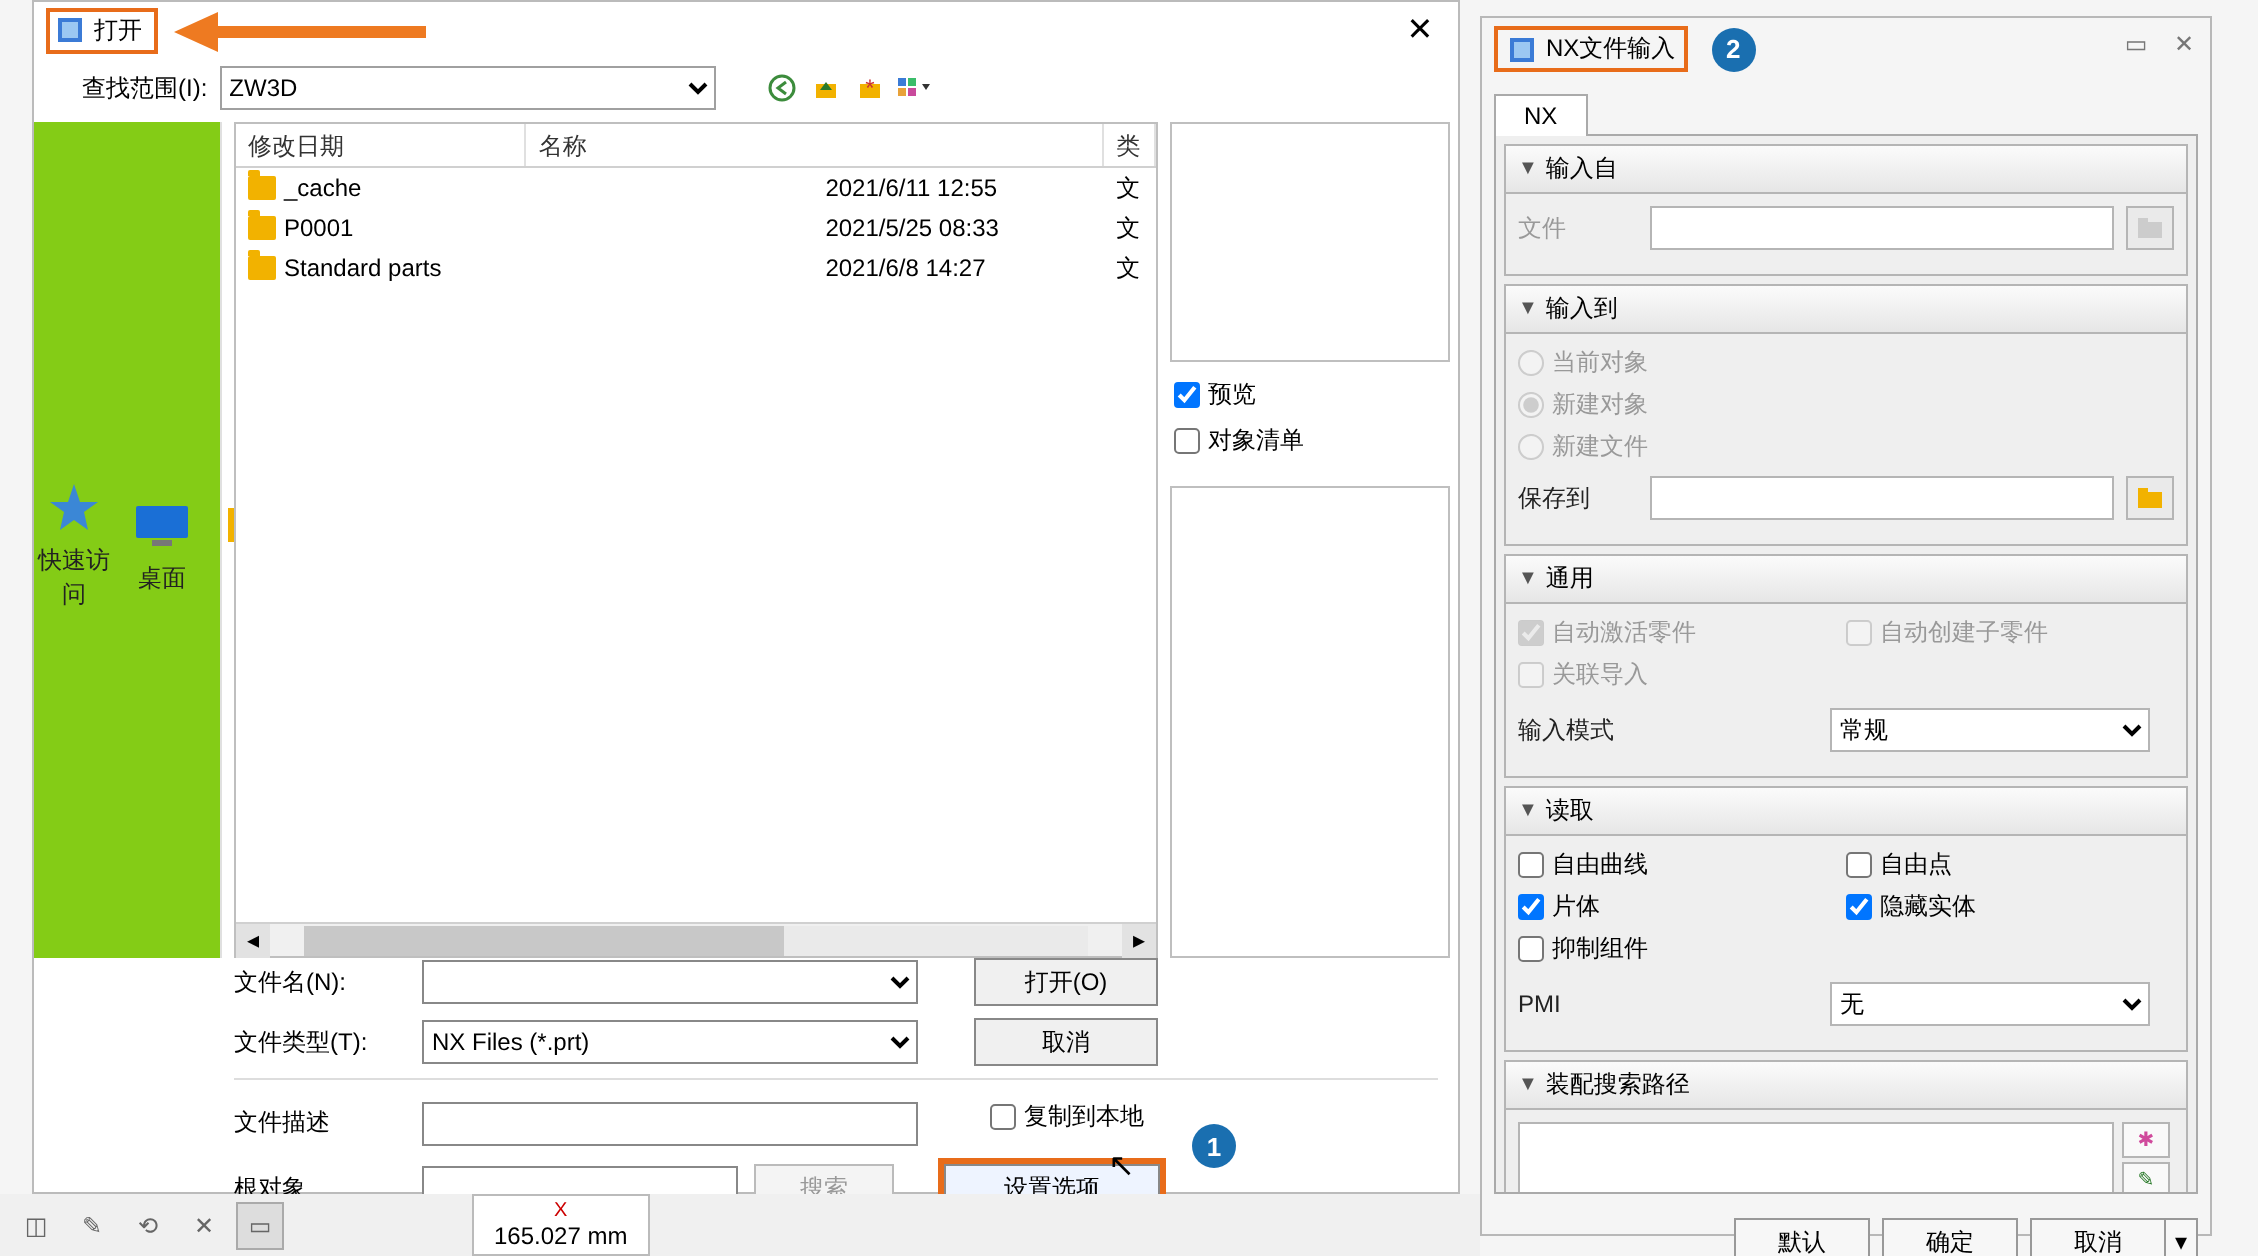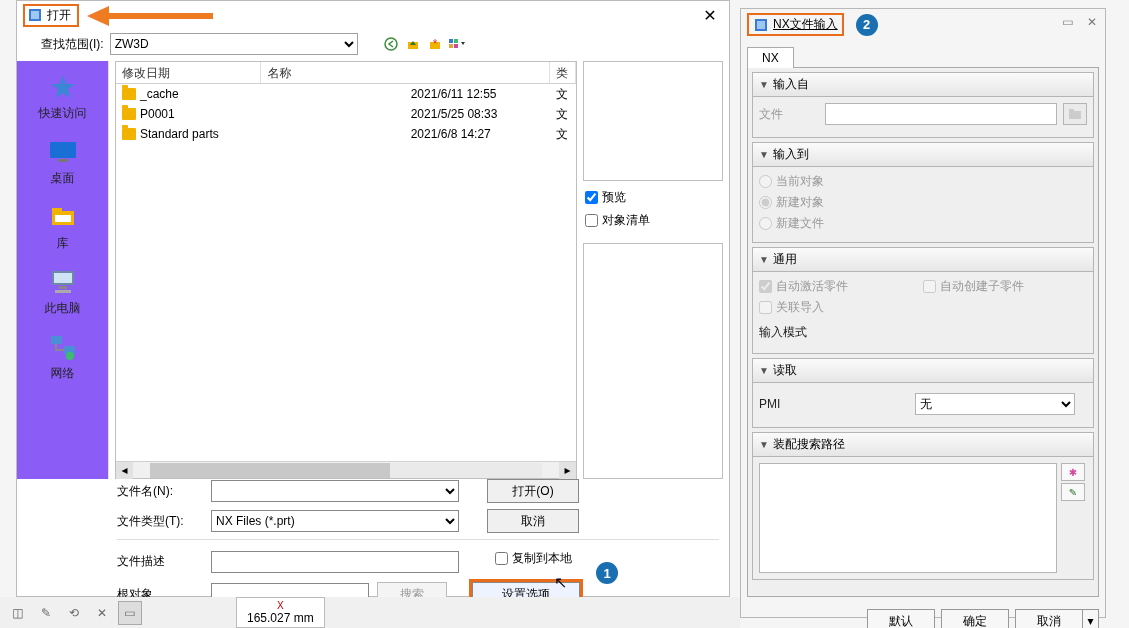--- a/index.html
+++ b/index.html
@@ -13,21 +13,21 @@
 .title-highlight { border: 2px solid #e86c1a; padding: 1px 6px 1px 2px; display: flex; align-items: center; }
 .dlg-titlebar .spacer { flex: 1; }
 .dlg-close { width: 26px; height: 22px; display:flex; align-items:center; justify-content:center; cursor:pointer; font-size: 16px; }
 
 .look-in-row { display:flex; align-items:center; padding: 4px 10px 6px 24px; gap:6px; }
 .look-in-row select { width: 248px; height: 22px; border:1px solid #a0a0a0; background:#fff; }
 .look-in-icons { display:flex; gap:4px; margin-left:18px; }
 .look-in-icons .ico { width:18px; height:18px; display:flex; align-items:center; justify-content:center; cursor:pointer; }
 
 .dlg-body { display:flex; height: 418px; }
-.places-bar { width: 94px; border-right:1px solid #e0e0e0; background:#8b5cf6; display:flex; flex-direction:column; align-items:center; padding-top:6px; gap:4px; }
+.places-bar { width: 94px; border-right:1px solid #e0e0e0; background:#84cc16; display:flex; flex-direction:row; align-items:center; padding-top:6px; gap:4px; }
 .place { width:84px; text-align:center; padding:6px 2px; cursor:pointer; }
 .place .place-icon { width:36px; height:28px; margin:0 auto 4px; display:flex; align-items:center; justify-content:center; }
 .place .place-label { font-size:12px; color:#222; }
 
 .file-area { flex:1; display:flex; }
 .file-list-wrap { width: 462px; display:flex; flex-direction:column; border:1px solid #bfbfbf; margin: 0 6px 0 6px; }
 .file-headers { display:flex; height:22px; border-bottom:1px solid #d0d0d0; background:#fff; }
 .file-headers .col { border-right:1px solid #e0e0e0; padding:3px 6px; color:#333; }
 .file-rows { flex:1; overflow:auto; background:#fff; }
 .file-row { display:flex; height:20px; align-items:center; }
@@ -65,21 +65,21 @@
 
 .badge { width:22px; height:22px; border-radius:50%; background:#1a6fb0; color:#fff; display:flex; align-items:center; justify-content:center; font-weight:bold; font-size:13px; }
 .badge-1 { position:absolute; left:596px; top:562px; }
 .arrow-orange { position:absolute; left:70px; top:8px; width:126px; height:14px; }
 .arrow-orange .shaft { position:absolute; left:22px; top:4px; width:104px; height:6px; background:#ee7a21; }
 .arrow-orange .head { position:absolute; left:0; top:-3px; width:0; height:0; border-top:10px solid transparent; border-bottom:10px solid transparent; border-right:22px solid #ee7a21; }
 
 
 .nx-panel-frame { position:absolute; left:740px; top:8px; width:366px; height:610px; background:#f5f5f5; border:1px solid #b8b8b8; }
 .nx-title { display:flex; align-items:center; padding:4px 6px; gap:4px; }
-.nx-title-highlight { border:2px solid #e86c1a; display:flex; align-items:center; gap:4px; padding:1px 4px;text-decoration:underline; }
+.nx-title-highlight { border:2px solid #e86c1a; display:flex; align-items:center; gap:4px; padding:1px 4px; }
 .badge-2 { margin-left:8px; }
 .nx-win-controls { position:absolute; right:4px; top:6px; display:flex; gap:6px; }
 .nx-win-controls span { width:18px; height:14px; color:#777; cursor:pointer; display:flex; align-items:center; justify-content:center; }
 
 .nx-tab { margin:6px 6px 0 6px; }
 .nx-tab .tab-btn { display:inline-block; border:1px solid #aaa; border-bottom:none; background:#fff; padding:3px 14px; position:relative; top:1px; }
 .nx-inner { margin:0 6px 6px 6px; border:1px solid #aaa; background:#efefef; padding:4px; height:530px; overflow:hidden; }
 
 .section { margin-bottom:4px; }
 .sec-header { background:linear-gradient(#fbfbfb,#e6e6e6); border:1px solid #b5b5b5; padding:3px 6px; display:flex; align-items:center; cursor:pointer; }
@@ -382,20 +382,30 @@
             <span>当前对象</span>
           </label>
         <label class="radio-row">
             <input type="radio" name="ito" disabled="" checked="" style="">
             <span>新建对象</span>
           </label>
         <label class="radio-row">
             <input type="radio" name="ito" disabled="" style="">
             <span>新建文件</span>
           </label>
+        <div class="form-row" style="margin-top:6px">
+          <span class="flabel enabled">保存到</span>
+          <div class="text-input"></div>
+          <div class="icon-btn">
+              <svg width="14" height="12">
+                <rect x="1" y="3" width="12" height="8" fill="#f2b200"></rect>
+                <rect x="1" y="1" width="5" height="3" fill="#f2b200"></rect>
+              </svg>
+            </div>
+        </div>
       </div>
     </div>
 
     <div class="section">
       <div class="sec-header">
           <span class="tri">▼</span>
           <span>通用</span>
         </div>
       <div class="sec-body">
         <div class="check-grid">
@@ -407,30 +417,53 @@
               <input type="checkbox" disabled="" style="">
               <span style="color:#999">自动创建子零件</span>
             </label>
           <label class="chk-item">
               <input type="checkbox" disabled="" style="">
               <span style="color:#999">关联导入</span>
             </label>
         </div>
         <div class="form-row" style="margin-top:4px">
           <span class="flabel enabled" style="width:150px">输入模式</span>
+          <select class="sel"><option>常规</option></select>
         </div>
       </div>
     </div>
 
     <div class="section">
       <div class="sec-header">
           <span class="tri">▼</span>
           <span>读取</span>
         </div>
       <div class="sec-body">
+        <div class="check-grid">
+          <label class="chk-item">
+              <input type="checkbox" style="">
+              <span>自由曲线</span>
+            </label>
+          <label class="chk-item">
+              <input type="checkbox" style="">
+              <span>自由点</span>
+            </label>
+          <label class="chk-item">
+              <input type="checkbox" checked="" style="">
+              <span>片体</span>
+            </label>
+          <label class="chk-item">
+              <input type="checkbox" checked="" style="">
+              <span>隐藏实体</span>
+            </label>
+          <label class="chk-item">
+              <input type="checkbox" style="">
+              <span>抑制组件</span>
+            </label>
+        </div>
         <div class="form-row" style="margin-top:4px">
           <span class="flabel enabled" style="width:150px">PMI</span>
           <select class="sel"><option>无</option></select>
         </div>
       </div>
     </div>
 
     <div class="section">
       <div class="sec-header">
           <span class="tri">▼</span>

